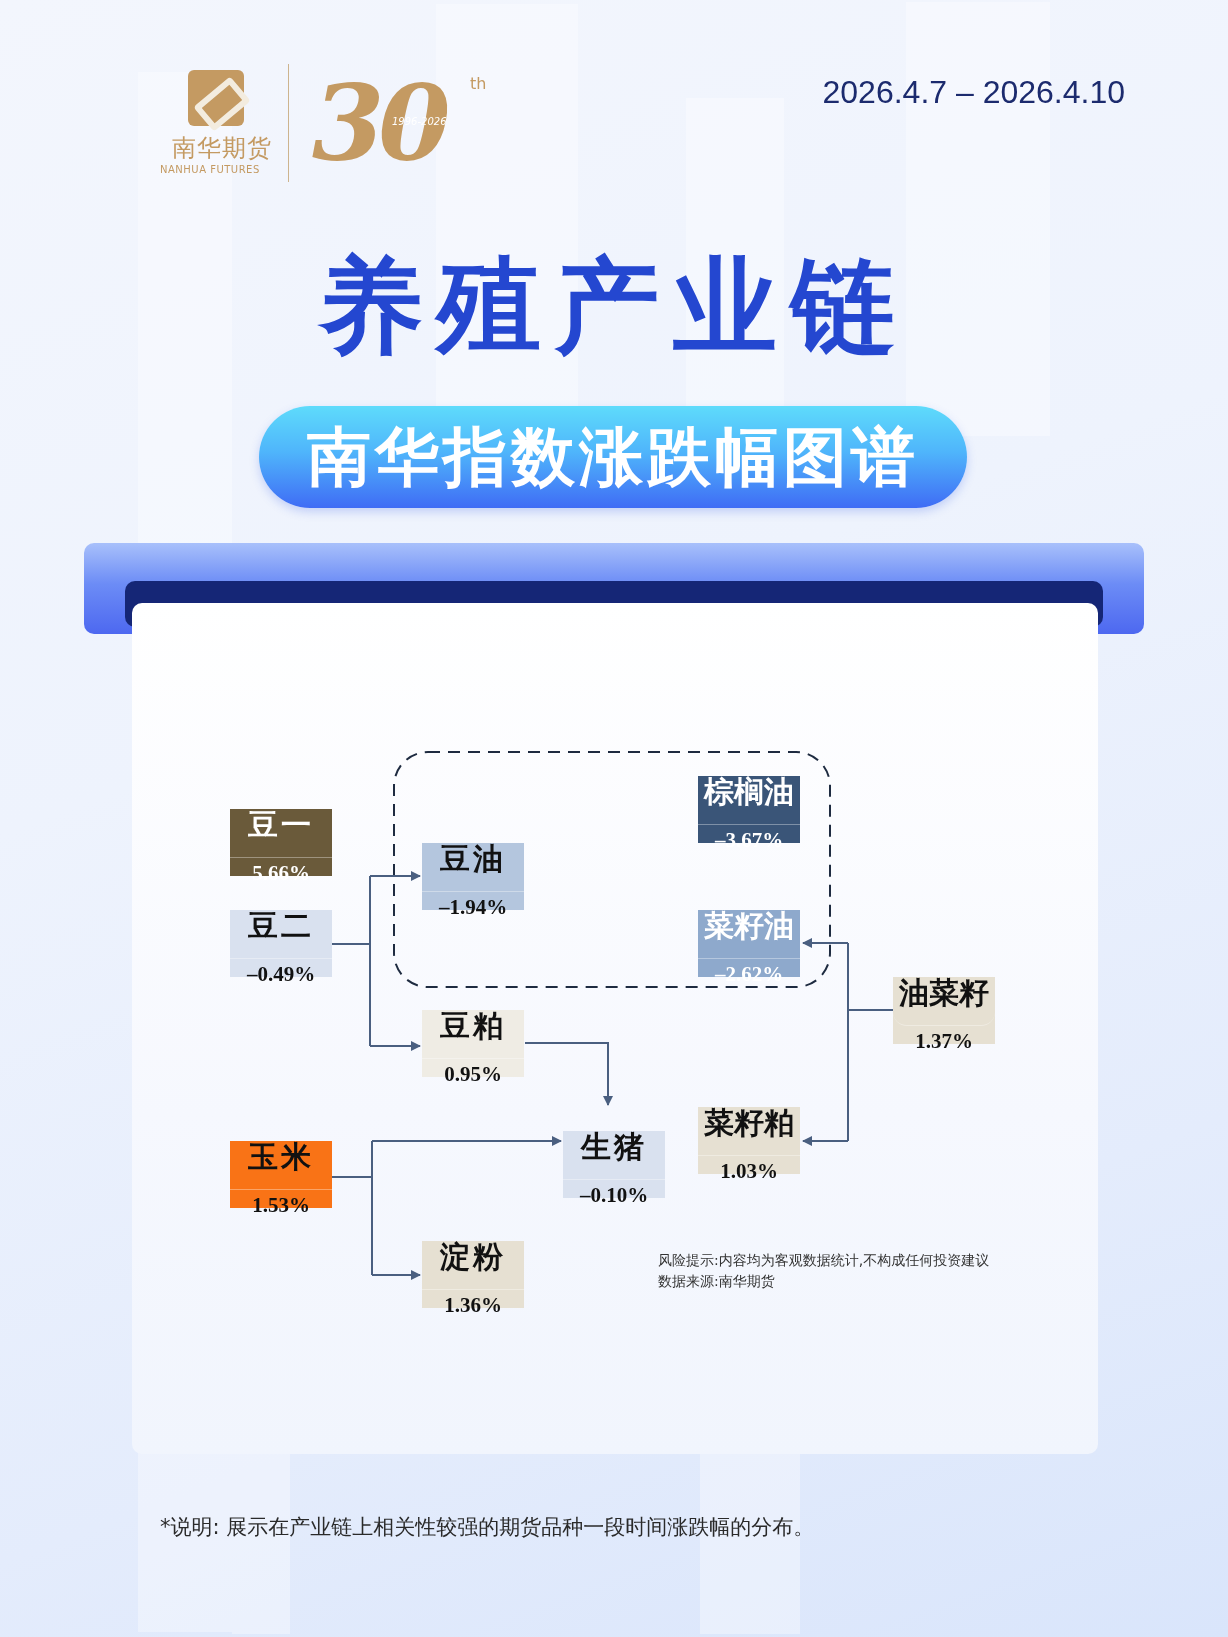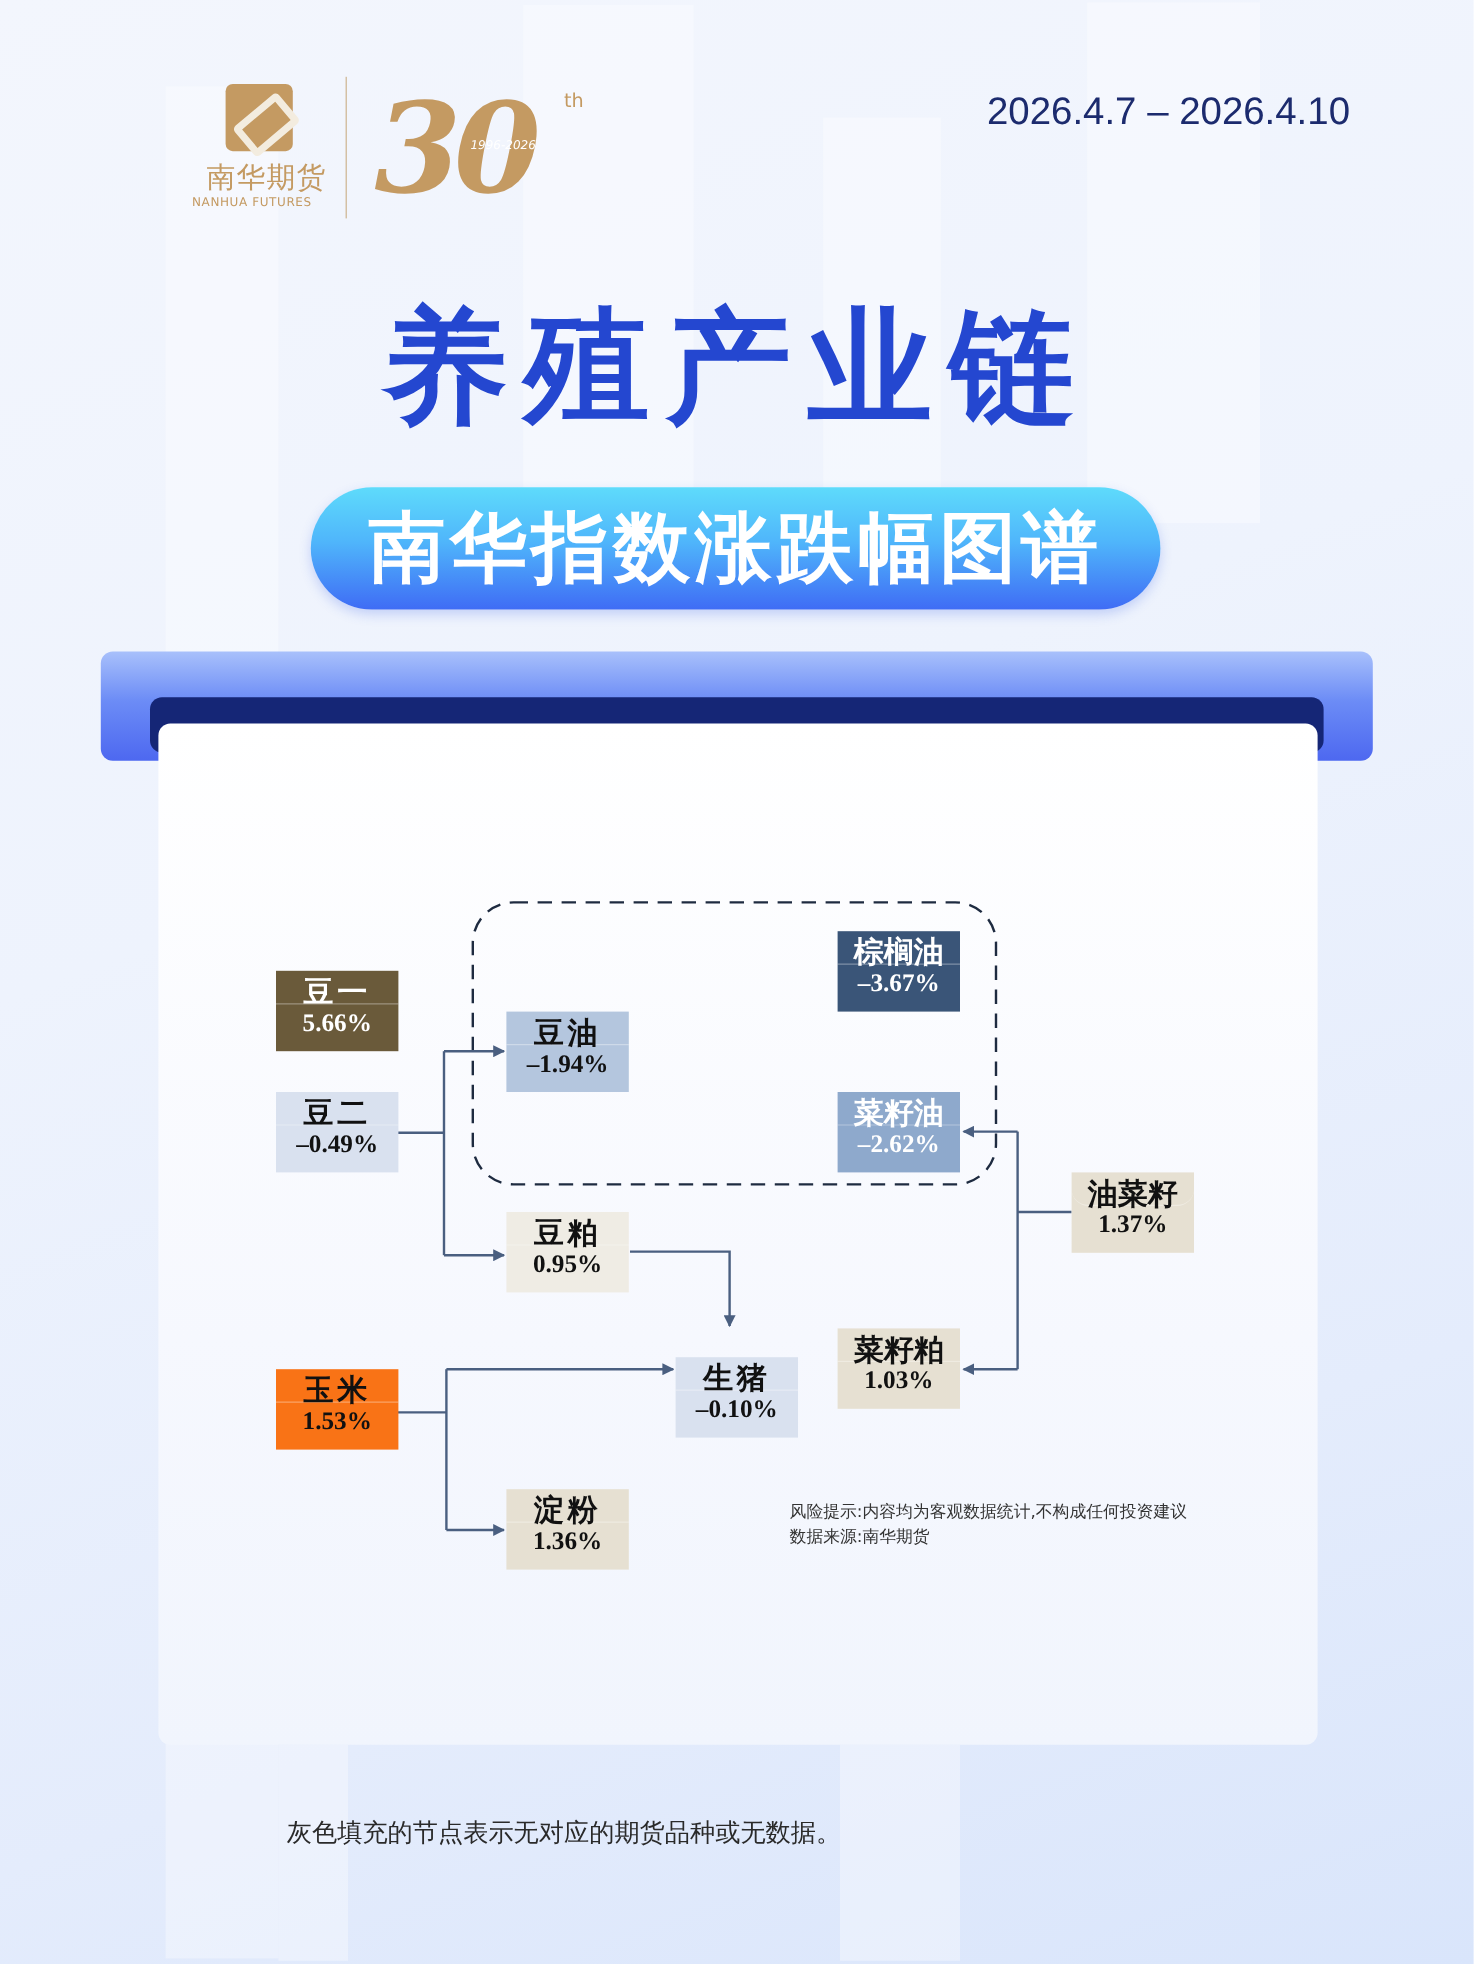--- a/index.html
+++ b/index.html
@@ -26,21 +26,21 @@
           background: linear-gradient(180deg, #5edbfb 0%, #4fb5fb 45%, #3f6cf5 100%);
           box-shadow: 0 4px 10px rgba(60,100,230,0.25); }
   .pill-text { position: absolute; left: 0; top: 0; width: 100%; height: 100%; line-height: 102px; text-align: center; font-size: 64px; font-weight: bold; color: #ffffff; letter-spacing: 4px; }
   .panel-outer { position: absolute; left: 84px; top: 543px; width: 1060px; height: 91px; border-radius: 10px;
                  background: linear-gradient(180deg, #a8c0fb 0%, #6c8cf6 45%, #4d68f0 100%); }
   .panel-inner { position: absolute; left: 125px; top: 581px; width: 978px; height: 46px; border-radius: 10px; background: #152676; }
   .card { position: absolute; left: 132px; top: 603px; width: 966px; height: 851px; border-radius: 10px;
           background: linear-gradient(180deg, #ffffff 0%, #f6f8fe 60%, #f1f5fd 100%); }
   .diagram { position: absolute; left: 0; top: 0; width: 1228px; height: 1637px; pointer-events: none; }
   .node { position: absolute; width: 102px; height: 67px; text-align: center; font-family: "DejaVu Serif", "Liberation Serif", serif; font-weight: bold; color: #111; pointer-events: auto; }
-  .node .nm { display: block; height: 28px; line-height: 36px; font-size: 25px; letter-spacing: 3px; border-bottom: 1px solid rgba(255,255,255,0.35); }
+  .node .nm { display: block; height: 49px; line-height: 36px; font-size: 30px; letter-spacing: 3px; border-bottom: 1px solid rgba(255,255,255,0.35); font-family: Liberation Mono, monospace; }
   .node .pct { display: block; height: 33px; line-height: 31px; font-size: 21px; font-family: "Liberation Serif", serif; }
   .node.dark { color: #ffffff; }
   .risk { position: absolute; left: 658px; top: 1250px; font-size: 14px; color: #333; line-height: 21px; }
   .note { position: absolute; left: 160px; top: 1509px; font-size: 21px; color: #2a2a2a; line-height: 36px; }
   .note .l2 { padding-left: 79px; }
 </style>
 </head>
 <body>
 
 <div class="bg-bar" style="left:138px;top:72px;width:94px;height:1560px;"></div>
@@ -145,14 +145,14 @@
   <span class="nm">淀粉</span>
   <span class="pct">1.36%</span>
 </div>
 
 <div class="risk">
   <div>风险提示:内容均为客观数据统计,不构成任何投资建议</div>
   <div>数据来源:南华期货</div>
 </div>
 
 <div class="note">
-  <div class="l2">灰色填充的节点表示无对应的期货品种或无数据。</div>
+  <div>*说明: 展示在产业链上相关性较强的期货品种一段时间涨跌幅的分布。</div>
 </div>
 
 </body></html>

